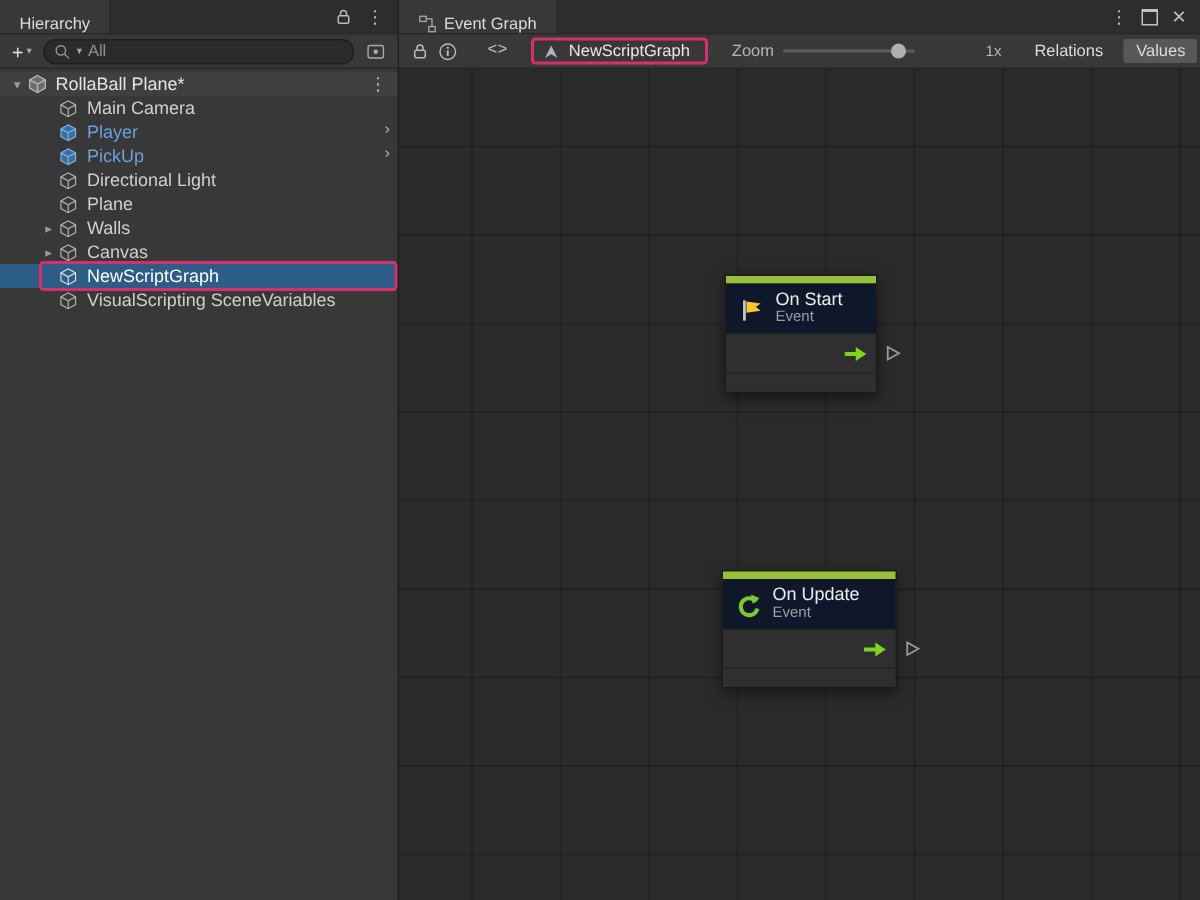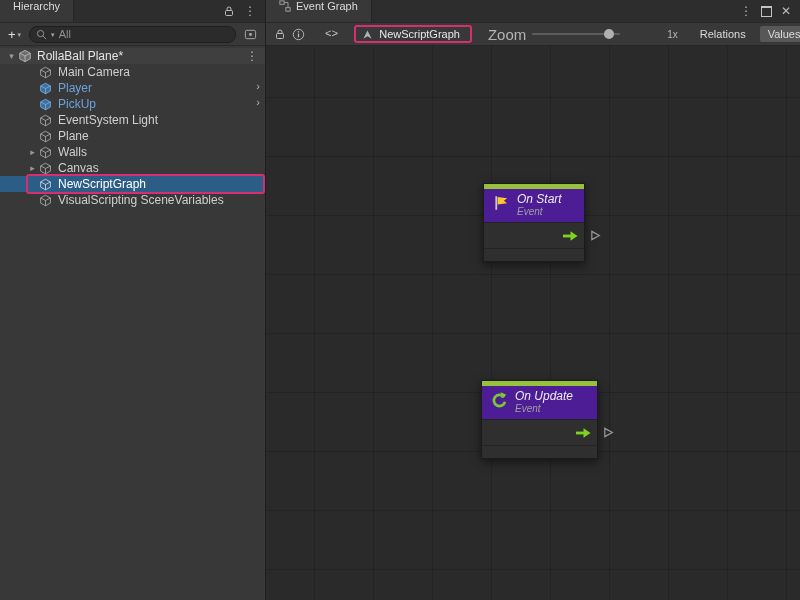--- a/index.html
+++ b/index.html
@@ -1,21 +1,21 @@
 <!DOCTYPE html>
 <html style="--selection-blue: #2c5d87; --highlight-pink: #d62e6e; --node-accent-green: #97c13c; --flow-arrow-green: #7ed321; --prefab-text-blue: #6ca2da;"><head>
 <meta charset="utf-8">
 <style>
   html,body{margin:0;padding:0;background:#1e1e1e;}
   .app{width:800px;height:600px;display:flex;overflow:hidden;background:#383838;
        font-family:"Liberation Sans",sans-serif;-webkit-font-smoothing:antialiased;user-select:none;}
 
   
   .tabstrip{height:22px;background:#2d2d2d;display:flex;align-items:stretch;flex:none;border-bottom:1px solid #282828;}
-  .tab{display:flex;align-items:flex-start;gap:5px;padding:0 13px;font-size:11px;color:#dcdcdc;
+  .tab{display:flex;align-items:flex-end;gap:5px;padding:0 13px;font-size:11px;color:#dcdcdc;
        background:#383838;border-right:1px solid #252525;}
   .strip-actions{margin-left:auto;display:flex;align-items:center;gap:9px;padding:0 9px;color:#bdbdbd;font-size:12px;}
   .glyph{line-height:1;}
 
   
   .hier{width:265px;flex:none;display:flex;flex-direction:column;background:#383838;border-right:1px solid #1f1f1f;}
   .htoolbar{height:22px;flex:none;display:flex;align-items:center;gap:5px;padding:0 5px;background:#383838;border-bottom:1px solid #2a2a2a;}
   .add-btn{display:flex;align-items:center;gap:2px;color:#e0e0e0;font-size:13px;padding:0 3px;cursor:default;}
   .caret{font-size:7px;color:#a8a8a8;}
   .searchbox{flex:1;height:15px;background:#2b2b2b;border:1px solid #1f1f1f;border-radius:8px;
@@ -36,38 +36,38 @@
           border-radius:3px;pointer-events:none;}
 
   
   .gpanel{flex:1;min-width:0;display:flex;flex-direction:column;}
   .gtoolbar{height:22px;flex:none;display:flex;align-items:center;gap:6px;padding:0 0 0 8px;background:#383838;
             border-bottom:1px solid #262626;overflow:hidden;white-space:nowrap;}
   .ticon{flex:none;display:flex;align-items:center;color:#c0c0c0;}
   .code-glyph{flex:none;margin-left:14px;font-family:"Liberation Mono",monospace;font-size:11px;color:#c4c4c4;}
   .name-btn{flex:none;display:flex;align-items:center;gap:6px;margin-left:10px;padding:1px 10px 1px 6px;
             border:2px solid var(--highlight-pink,#d62e6e);border-radius:3px;color:#e8e8e8;font-size:11px;}
-  .zoom-label{flex:none;color:#b5b5b5;font-size:15px;margin-left:10px;}
+  .zoom-label{flex:none;color:#b5b5b5;font-size:11px;margin-left:10px;}
   .slider{width:88px;height:14px;position:relative;flex:none;}
   .slider .track{position:absolute;left:0;right:0;top:6px;height:2px;background:#5c5c5c;border-radius:1px;}
   .slider .handle{position:absolute;top:2px;left:72px;width:10px;height:10px;border-radius:50%;background:#b0b0b0;}
   .zoom-val{flex:none;color:#b5b5b5;font-size:10px;margin-left:41px;}
   .tbtn{flex:none;font-size:11px;color:#dcdcdc;padding:2px 8px;border-radius:2px;text-align:right;}
   .tbtn.first{margin-left:8px;}
   .tbtn.active{background:#585858;}
 
   .canvas{flex:1;position:relative;overflow:hidden;background-color:#2a2a2a;
           background-image:linear-gradient(to right,rgba(0,0,0,0.16) 1px,transparent 1px),
                            linear-gradient(to bottom,rgba(0,0,0,0.16) 1px,transparent 1px);
           background-size:59px 59px;background-position:-11px -8px;}
 
   
   .node{position:absolute;border:1px solid #1b1b1b;background:#2f2f2f;box-shadow:0 3px 9px rgba(0,0,0,0.5);}
   .accent{height:5px;background:var(--node-accent-green,#97c13c);}
-  .nhead{display:flex;align-items:flex-start;gap:6px;padding:4px 8px 5px 7px;background:#4c1d95;border-bottom:1px solid #232323;font-style:italic;}
+  .nhead{display:flex;align-items:flex-end;gap:6px;padding:4px 8px 5px 7px;background:#0f172a;border-bottom:1px solid #232323;}
   .nicon{width:20px;height:20px;flex:none;display:flex;align-items:center;justify-content:center;}
   .ntxt{min-width:0;}
   .ntitle{font-size:12px;line-height:13px;color:#ececec;}
   .nsub{font-size:10px;line-height:11px;color:#9f9f9f;}
   .nbody{height:25px;position:relative;background:#2f2f2f;border-bottom:1px solid #232323;}
   .flow-arrow{position:absolute;right:6px;top:8px;display:flex;}
   .port{position:absolute;right:-17px;top:7px;display:flex;}
   .nfoot{height:12px;background:#2f2f2f;}
   #node-start{left:217px;top:137px;width:100px;}
   #node-update{left:215px;top:334px;width:115px;}
@@ -166,21 +166,21 @@
       </div>
 
       <div class="trow">
         <span class="fold"></span>
         <span class="obj-icon">
           <svg width="13" height="13" viewBox="0 0 16 16">
               <path d="M8 1.5 L14 4.8 V11.2 L8 14.5 L2 11.2 V4.8 Z" fill="none" stroke="#b0b0b0"></path>
               <path d="M2 4.8 L8 8 L14 4.8 M8 8 V14.5" fill="none" stroke="#b0b0b0"></path>
             </svg>
         </span>
-        <span class="lbl">EventSystem Light</span>
+        <span class="lbl">Directional Light</span>
       </div>
 
       <div class="trow">
         <span class="fold"></span>
         <span class="obj-icon">
           <svg width="13" height="13" viewBox="0 0 16 16">
               <path d="M8 1.5 L14 4.8 V11.2 L8 14.5 L2 11.2 V4.8 Z" fill="none" stroke="#b0b0b0"></path>
               <path d="M2 4.8 L8 8 L14 4.8 M8 8 V14.5" fill="none" stroke="#b0b0b0"></path>
             </svg>
         </span>

